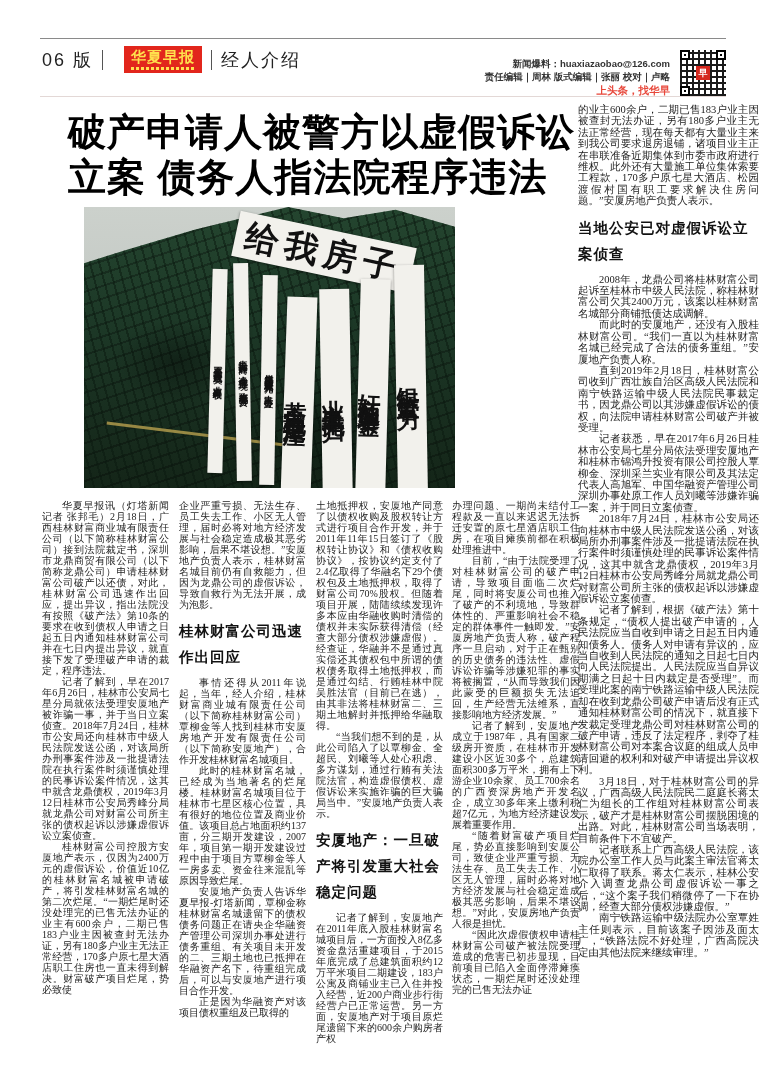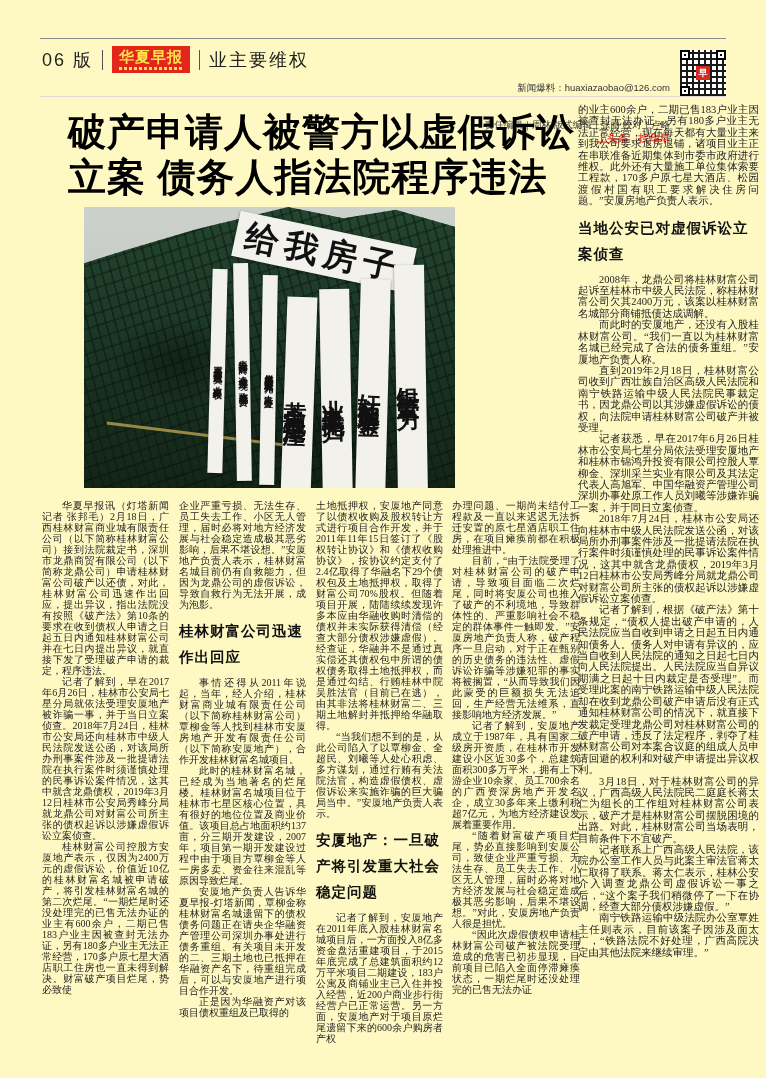--- a/index.html
+++ b/index.html
@@ -1,32 +1,32 @@
 <!DOCTYPE html>
 <html><head>
 <meta charset="utf-8">
 <style>
   html,body{margin:0;padding:0;background:#888;}
-  .page{position:relative;width:766px;height:1078px;background:#fef9c3;margin:0 auto;overflow:hidden;
+  .page{position:relative;width:766px;height:1078px;background:#ffffff;margin:0 auto;overflow:hidden;
         font-family:"Liberation Serif","DejaVu Serif",serif;color:#1a1a1a;}
   
   .rule-top{position:absolute;left:40px;right:40px;top:38px;height:1px;background:#8a8a8a;}
   .rule-bottom{position:absolute;left:40px;right:40px;top:96px;height:1px;background:#e3d8d6;}
   .header-left{position:absolute;left:42px;top:46px;display:flex;align-items:center;gap:9px;
                font-family:"Liberation Sans","DejaVu Sans",sans-serif;}
   .page-number,.section-title{font-size:18px;color:#222;letter-spacing:2px;}
   .hsep{width:1px;height:20px;background:#555;}
-  .masthead{background:#e2261c;color:#ffe14d;padding:2px 7px 3px;text-align:center;}
+  .masthead{background:#e2261c;color:#ffe14d;padding:2px 7px 3px;text-align:center;margin-left:12px;}
   .masthead .mh-text{font-size:15px;font-weight:bold;letter-spacing:1px;line-height:15px;
                      font-family:"Liberation Serif","DejaVu Serif",serif;}
   .masthead .mh-strip{height:3px;margin-top:1px;
       background:repeating-linear-gradient(90deg,#ffe14d 0 3px,transparent 3px 5px);}
   .header-right{position:absolute;right:96px;top:57px;text-align:right;
                 font-family:"Liberation Sans","DejaVu Sans",sans-serif;}
-  .hr-line{font-size:9.5px;font-weight:normal;color:#333;line-height:13px;margin-top:24px;}
+  .hr-line{font-size:9.5px;font-weight:bold;color:#333;line-height:13px;}
   .hr-slogan{font-size:10.5px;font-weight:bold;color:#e8483b;line-height:15px;}
   
   .qr{position:absolute;right:40px;top:50px;width:46px;height:46px;background:#fff;
       background-image:repeating-linear-gradient(0deg,#1a1a1a 0 2px,transparent 2px 6px),
                        repeating-linear-gradient(90deg,#1a1a1a 0 2px,#fff 2px 6px);}
   .qr-finder{position:absolute;width:10px;height:10px;border:2px solid #000;background:#fff;box-sizing:border-box;}
   .qr-finder::after{content:"";position:absolute;inset:2px;background:#000;}
   .qr-f-tl{left:0;top:0}.qr-f-tr{right:0;top:0}.qr-f-bl{left:0;bottom:0}
   .qr-center{position:absolute;left:16px;top:16px;width:14px;height:14px;background:#d5281e;
              color:#fff;font-size:9px;line-height:14px;text-align:center;font-weight:bold;}
@@ -80,21 +80,21 @@
 
   <div class="rule-top"></div>
   <div class="header-left">
     <span class="page-number">06 版</span>
     <span class="hsep"></span>
     <span class="masthead">
       <span class="mh-text">华夏早报</span>
       <span class="mh-strip" style="display:block"></span>
     </span>
     <span class="hsep"></span>
-    <span class="section-title">业主要维权</span>
+    <span class="section-title">经人介绍</span>
   </div>
   <div class="header-right">
     <div class="hr-line">新闻爆料：huaxiazaobao@126.com</div>
     <div class="hr-line">责任编辑｜周林 版式编辑｜张丽 校对｜卢略</div>
     <div class="hr-slogan">上头条，找华早</div>
   </div>
   <div class="qr">
     <span class="qr-finder qr-f-tl"></span>
     <span class="qr-finder qr-f-tr"></span>
     <span class="qr-finder qr-f-bl"></span>

